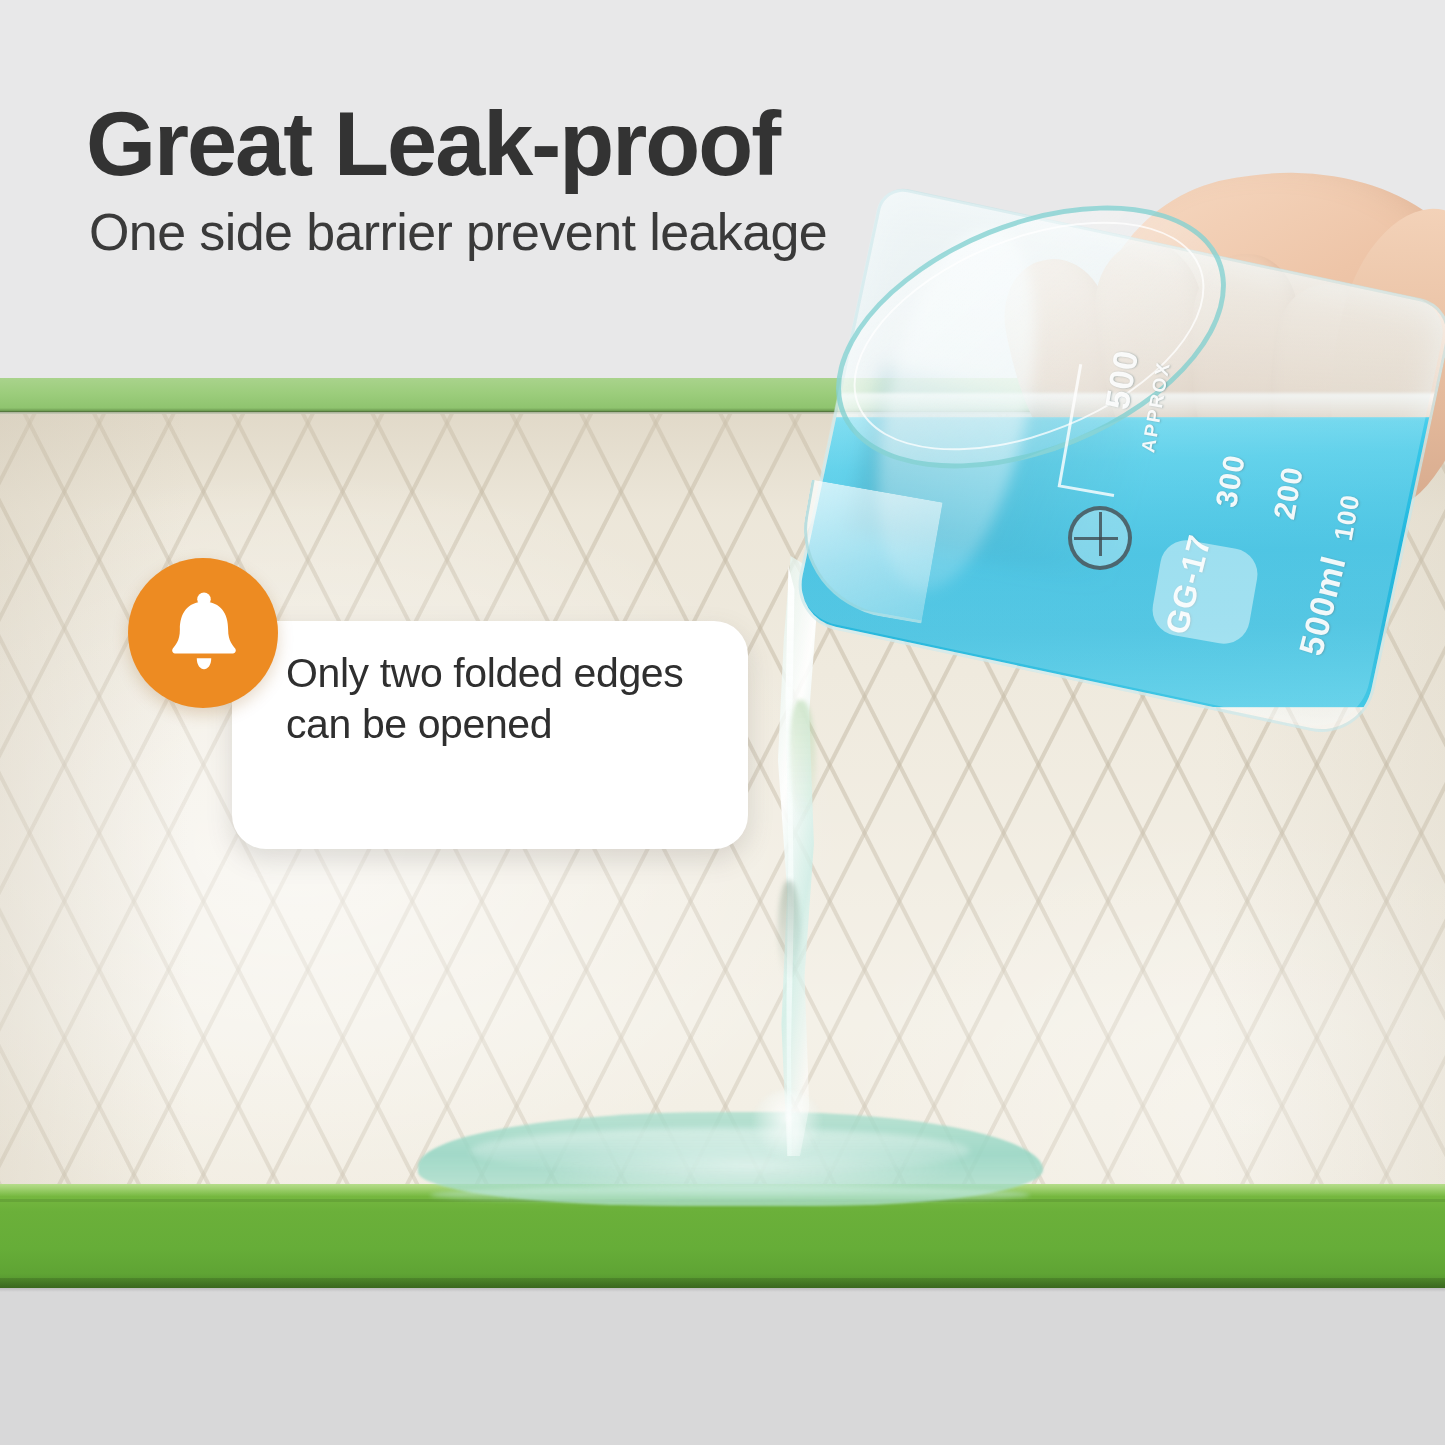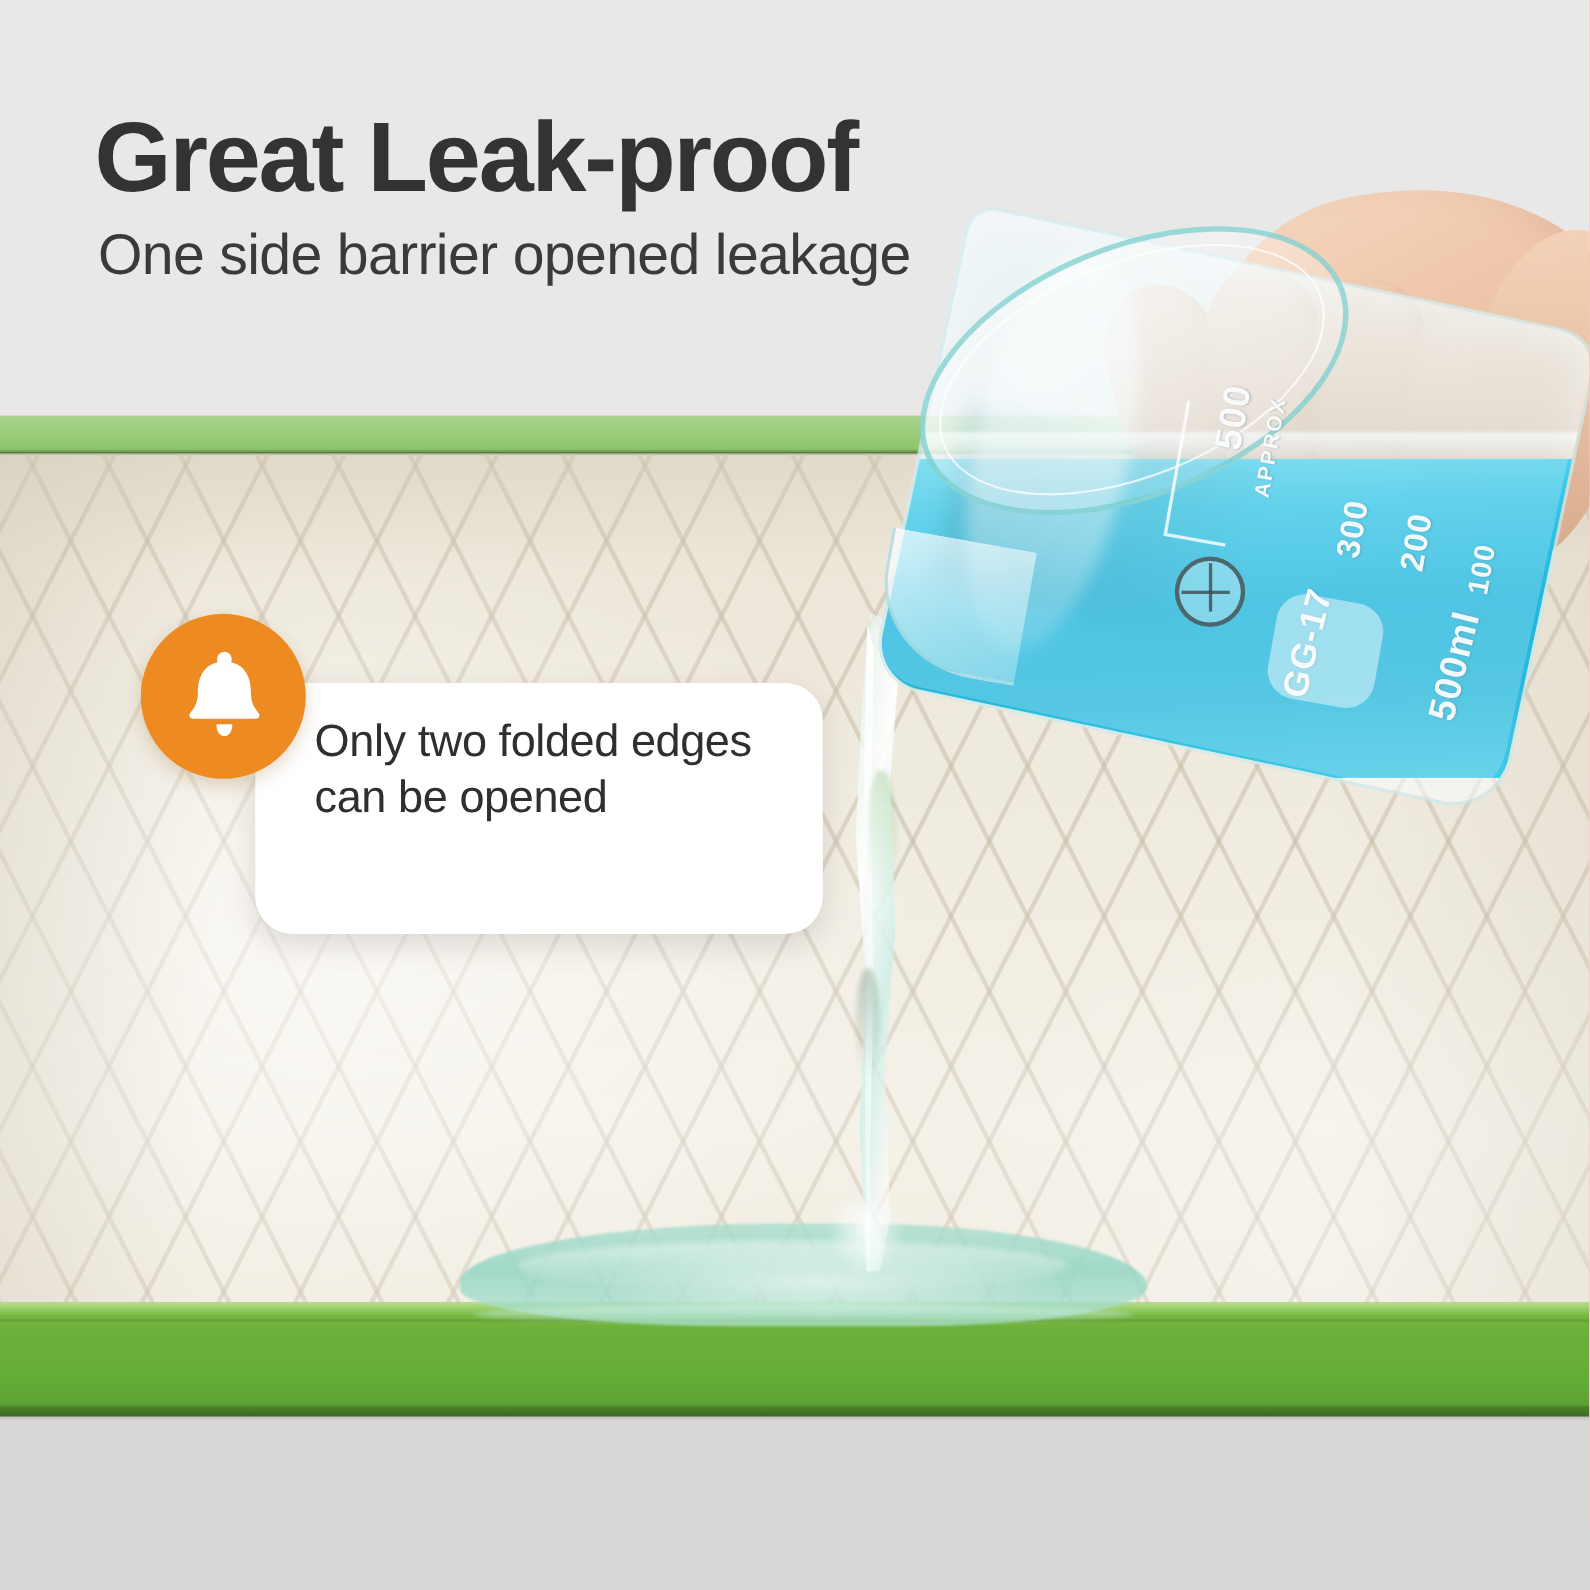--- a/index.html
+++ b/index.html
@@ -9,21 +9,21 @@
   }
   body {
     font-family: "Liberation Sans", sans-serif;
   }
 
   .poster {
     position: relative;
     width: 1445px;
     height: 1445px;
     overflow: hidden;
-    background: #ef4444;
+    background: #d946ef;
   }
 
   
   .header {
     position: absolute;
     left: 0; top: 0;
     width: 1445px;
     height: 378px;
     background: #e8e8e9;
   }
@@ -480,21 +480,21 @@
     background: linear-gradient(180deg, rgba(120,120,122,0.28), rgba(200,200,202,0));
   }
 </style>
 </head>
 <body>
 
 <div class="poster">
 
   <div class="header">
     <div class="headline">Great Leak-proof</div>
-    <div class="subhead">One side barrier opened leakage</div>
+    <div class="subhead">One side barrier prevent leakage</div>
   </div>
 
   <div class="photo">
 
     <div class="edge-top"></div>
     <div class="edge-top-shadow"></div>
 
     <div class="mat">
       <div class="mat-pattern"></div>
       <div class="mat-depth"></div>

